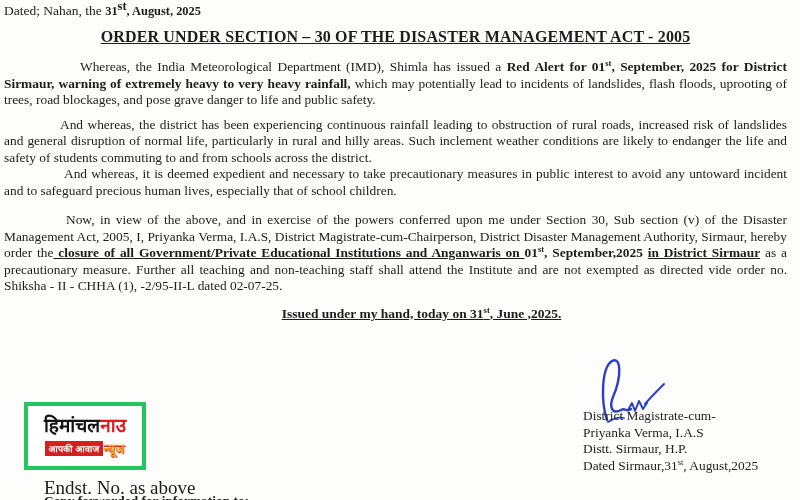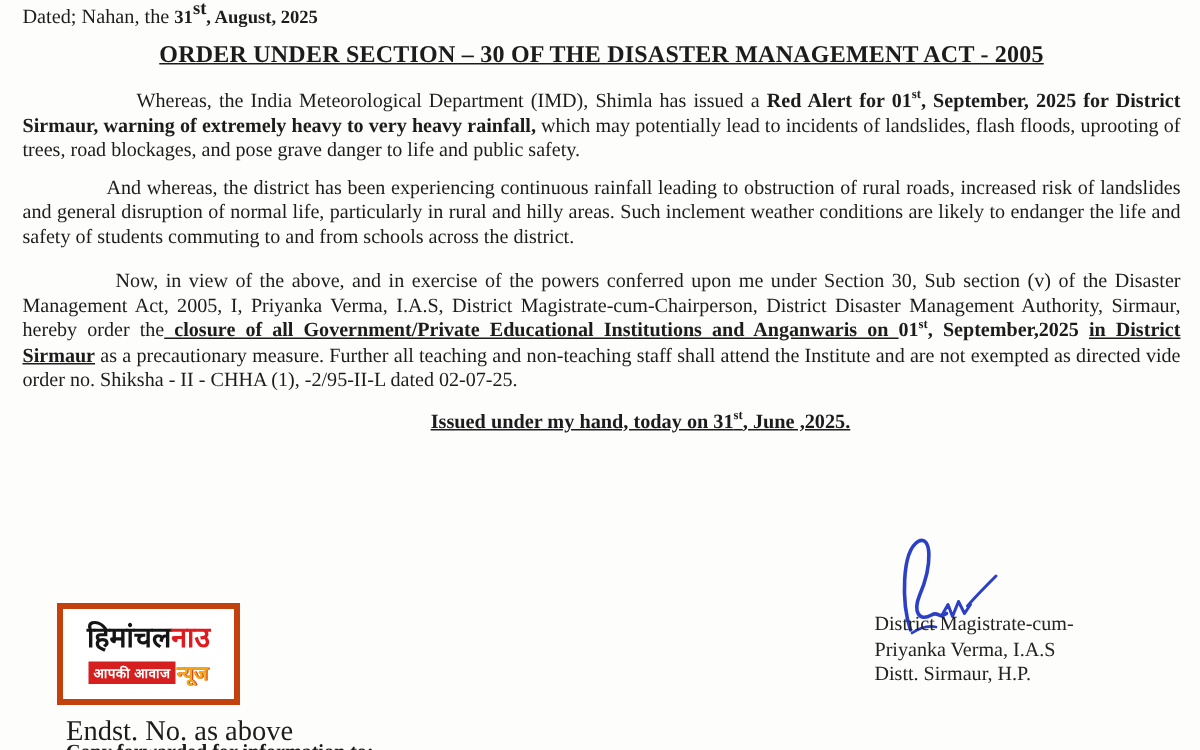--- a/index.html
+++ b/index.html
@@ -1,21 +1,21 @@
 <!DOCTYPE html>
 <html><head>
 <meta charset="utf-8">
 <style>
   html,body{margin:0;padding:0;}
   body{
     width:800px;height:500px;overflow:hidden;position:relative;
     background:#fdfdfc;color:#1c1c1c;
     font-family:"Liberation Serif", serif;
   }
-  .doc{padding:3px 13px 0 15px;}
+  .doc{padding:3px 13px 0 4px;}
   .dated-line{font-size:13.5px;white-space:nowrap;}
   .dated-line .d-bold{font-weight:700;font-size:12.4px;}
   .doc-title{
     text-align:center;font-weight:700;font-size:16px;margin-top:9px;
     text-decoration:underline;letter-spacing:.15px;
   }
   p{margin:0;text-align:justify;font-size:13.4px;line-height:16.5px;}
   sup{font-size:8.5px;line-height:0;}
   .p1{margin-top:13px;text-indent:76px;}
   .p2{margin-top:8px;text-indent:56px;}
@@ -33,24 +33,23 @@
     position:absolute;left:583px;top:408px;
     font-size:13.4px;line-height:16.5px;color:#222;
   }
   .sig-ink{position:absolute;left:588px;top:352px;width:92px;height:72px;}
   
   .endst-1{position:absolute;left:44px;top:477px;font-size:19px;}
   .endst-2{position:absolute;left:44px;top:493px;font-size:13.4px;font-weight:700;}
   
   .logo{
     position:absolute;left:24px;top:402px;width:122px;height:68px;
-    box-sizing:border-box;border:4px solid #c2410c;background:#fff;
+    box-sizing:border-box;border:4px solid #22c55e;background:#fff;
     display:flex;flex-direction:column;align-items:center;justify-content:center;
-    font-family:Liberation Sans, sans-serif;
-    margin-left:14px;
+    font-family:Liberation Serif, serif;
   }
   .logo-line1{font-weight:700;font-size:19px;line-height:22px;white-space:nowrap;}
   .lg-black{color:#141414;}
   .lg-red{color:#e01b1e;}
   .logo-line2{display:flex;align-items:center;gap:1px;margin-top:2px;white-space:nowrap;text-align:right;}
   .tag-left{
     background:#d6201f;color:#fff;font-weight:700;font-size:9px;
     padding:1px 3px;letter-spacing:.3px;
   }
   .tag-right{
@@ -64,39 +63,41 @@
 <div class="doc">
 
   <div class="dated-line"><span>Dated; Nahan, the </span><span class="d-bold">31</span><sup class="d-bold">st</sup><span class="d-bold">, August, 2025</span></div>
 
   <div class="doc-title">ORDER UNDER SECTION – 30 OF THE DISASTER MANAGEMENT ACT - 2005</div>
 
   <p class="p1"><span>Whereas, the India Meteorological Department (IMD), Shimla has issued a </span><b>Red Alert for 01</b><sup><b>st</b></sup><b>, September, 2025 for District Sirmaur, warning of extremely heavy to very heavy rainfall,</b><span> which may potentially lead to incidents of landslides, flash floods, uprooting of trees, road blockages, and pose grave danger to life and public safety.</span></p>
 
   <p class="p2">And whereas, the district has been experiencing continuous rainfall leading to obstruction of rural roads, increased risk of landslides and general disruption of normal life, particularly in rural and hilly areas. Such inclement weather conditions are likely to endanger the life and safety of students commuting to and from schools across the district.</p>
 
+  <p class="p3">And whereas, it is deemed expedient and necessary to take precautionary measures in public interest to avoid any untoward incident and to safeguard precious human lives, especially that of school children.</p>
 
   <p class="p4"><span>Now, in view of the above, and in exercise of the powers conferred upon me under Section 30, Sub section (v) of the Disaster Management Act, 2005, I, Priyanka Verma, I.A.S, District Magistrate-cum-Chairperson, District Disaster Management Authority, Sirmaur, hereby order the</span><b class="u"> closure of all Government/Private Educational Institutions and Anganwaris on </b><b>01</b><sup><b>st</b></sup><b>, September,2025 </b><b class="u">in District Sirmaur</b><span> as a precautionary measure. Further all teaching and non-teaching staff shall attend the Institute and are not exempted as directed vide order no. Shiksha - II - CHHA (1), -2/95-II-L dated 02-07-25.</span></p>
 
 
   <p class="issued-line"><span class="inner"><span>Issued under my hand, today on 31</span><sup>st</sup><span>, June ,2025.</span></span></p>
 
 </div>
 
 <svg class="sig-ink" viewBox="0 0 92 72" xmlns="http://www.w3.org/2000/svg">
   <path d="M19 68 C 13 50, 13 16, 24 9 C 33 4, 34 24, 25 45 C 21 55, 24 63, 33 58 C 38 55, 37 61, 43 57" fill="none" stroke="#2b40c5" stroke-width="2.4" stroke-linecap="round"></path>
   <path d="M40 58 l 4 -7 l 3 8 l 4 -10 l 4 8 l 4 -6" fill="none" stroke="#2b40c5" stroke-width="2" stroke-linecap="round" stroke-linejoin="round"></path>
   <path d="M57 52 C 62 46, 70 38, 76 32" fill="none" stroke="#2b40c5" stroke-width="2" stroke-linecap="round"></path>
   <path d="M20 70 C 26 66, 32 65, 36 66" fill="none" stroke="#2b40c5" stroke-width="1.8" stroke-linecap="round"></path>
 </svg>
 
 <div class="sig-text">
   <div>District Magistrate-cum-</div>
   <div>Priyanka Verma, I.A.S</div>
   <div>Distt. Sirmaur, H.P.</div>
+  <div><span>Dated Sirmaur,31</span><sup>st</sup><span>, August,2025</span></div>
 </div>
 
 <div class="logo">
   <div class="logo-line1"><span class="lg-black">हिमांचल</span><span class="lg-red">नाउ</span></div>
   <div class="logo-line2">
       <span class="tag-left">आपकी आवाज</span>
       <span class="tag-right">न्यूज</span>
     </div>
 </div>
 

